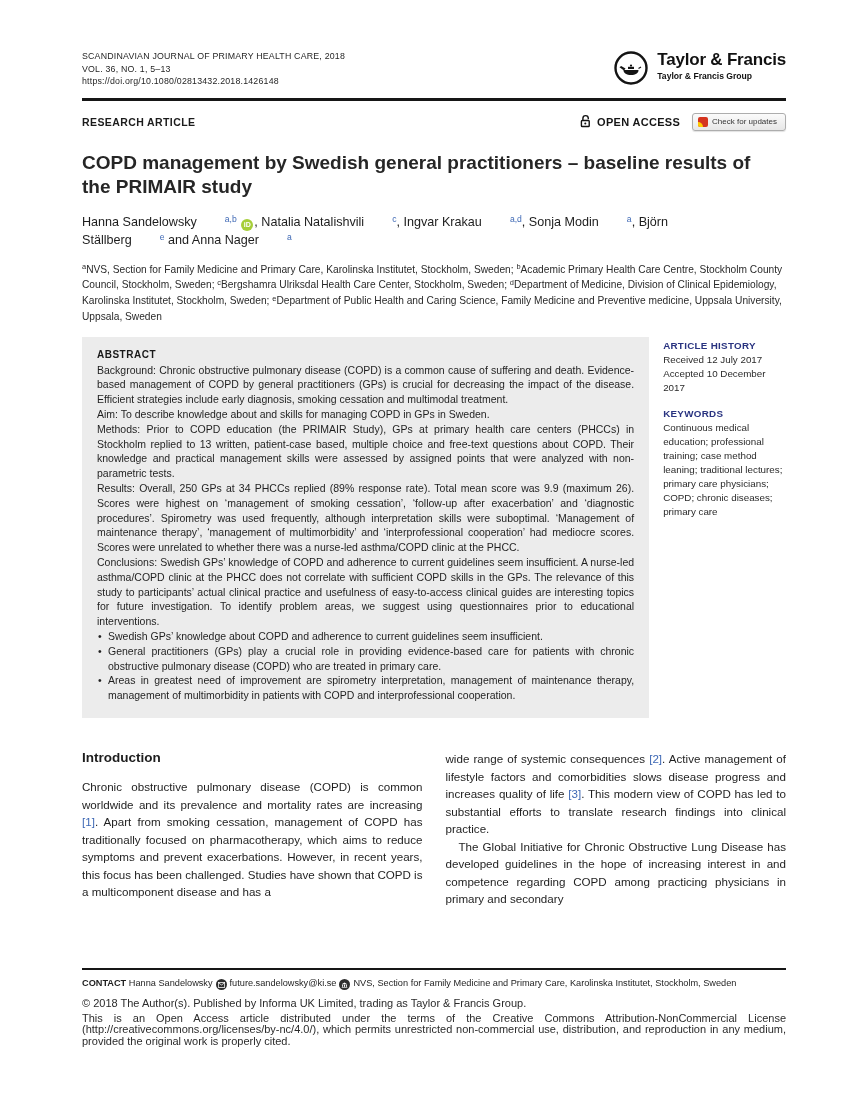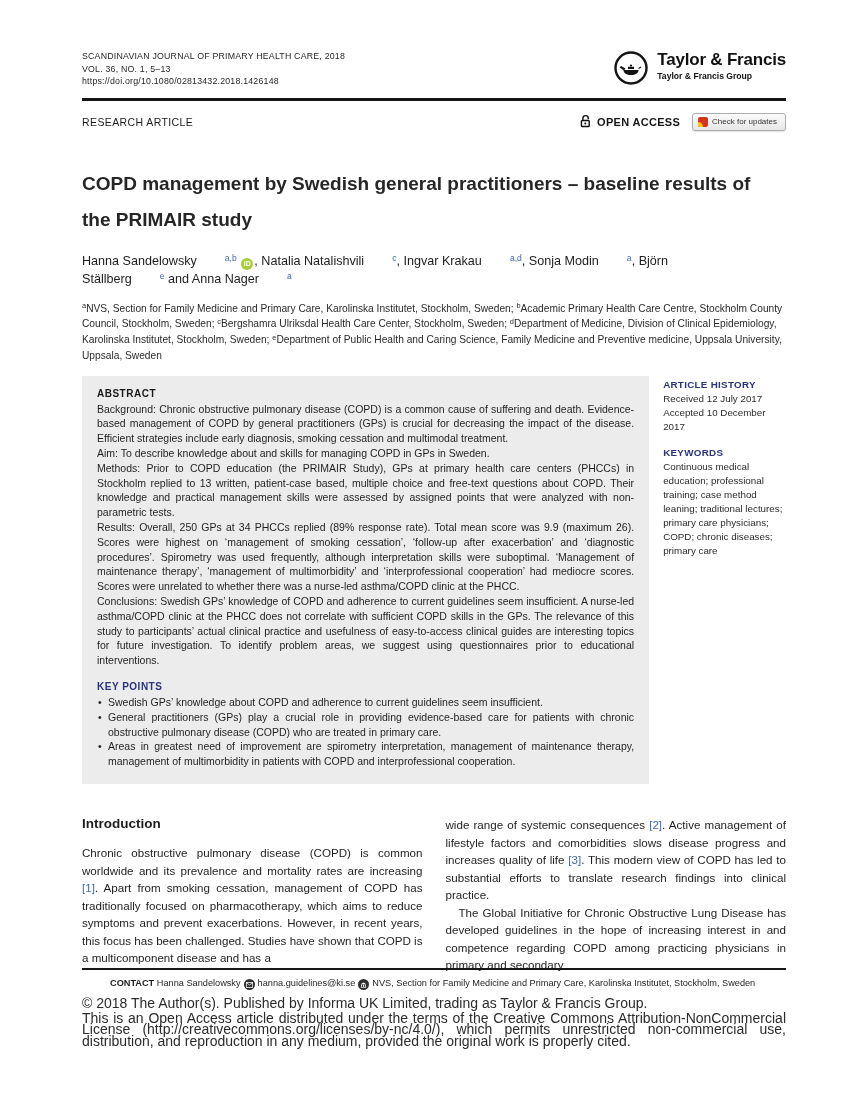--- a/index.html
+++ b/index.html
@@ -10,31 +10,31 @@
   
   .header{display:flex;justify-content:space-between;align-items:flex-start;}
   .journal-meta{font-size:8.8px;line-height:12.5px;letter-spacing:.2px;color:#262626;}
   .logo{display:flex;align-items:flex-start;gap:8px;margin-top:0;}
   .logo-text .pub-name{font-size:17px;font-weight:bold;color:#111;letter-spacing:-.2px;}
   .logo-text .pub-group{font-size:8.6px;font-weight:bold;color:#111;margin-top:1px;}
   .header-rule{height:2.5px;background:#161616;margin-top:8px;}
 
   
   .article-bar{margin-top:12px;display:flex;justify-content:space-between;align-items:center;}
-  .type-label{font-size:10.5px;font-weight:normal;letter-spacing:.4px;color:#1c1c1c;}
+  .type-label{font-size:10.5px;font-weight:bold;letter-spacing:.4px;color:#1c1c1c;}
   .right-cluster{display:flex;align-items:center;gap:12px;}
   .open-access{display:flex;align-items:center;gap:5px;font-size:11px;font-weight:600;color:#161616;letter-spacing:.3px;}
   .check-badge{display:flex;gap:4px;border:1px solid #adadad;border-radius:3px;
                background:linear-gradient(#fbfbfb,#e7e7e7);padding:3px 8px 3px 5px;font-size:8px;
                color:#333;box-shadow:0 1px 1px rgba(0,0,0,.12);cursor:pointer;}
   .crossmark{width:10px;height:10px;border-radius:2px;background:#d5341f;position:relative;overflow:hidden;}
   .crossmark:after{content:"";position:absolute;left:0;bottom:0;width:5px;height:5px;background:#ffcc00;border-top-right-radius:5px;}
 
   
-  .title{margin-top:35px;max-width:702px;font-size:19px;line-height:36px;font-weight:bold;color:#262626;}
+  .title{margin-top:20px;max-width:702px;font-size:19px;line-height:24px;font-weight:bold;color:#262626;}
   .authors{margin-top:15px;max-width:655px;font-size:12.6px;line-height:17.5px;color:#1d1d1d;}
   .sup{color:#3f69b5;font-size:8.6px;position:relative;top:-4px;margin-left:28px;}
   .orcid{display:inline-block;width:12px;height:12px;border-radius:50%;background:#a6ce39;color:#fff;
          font-size:7px;font-weight:bold;text-align:center;line-height:12px;margin:0 1px;vertical-align:-1px;cursor:pointer;}
 
   .affiliations{margin-top:12px;font-size:10.2px;line-height:14.8px;color:#2a2a2a;}
   .aff-sup{font-size:7.4px;position:relative;top:-3.5px;color:#2a2a2a;}
 
   
   .main-grid{margin-top:12px;display:flex;}
@@ -57,25 +57,25 @@
   .col{width:343px;}
   .section-heading{margin:0 0 13px 0;font-size:13.5px;font-weight:bold;color:#1d1d1d;}
   .body-para{margin:0;font-size:11.6px;line-height:17.5px;text-align:justify;color:#1e1e1e;}
   .body-para.indent{text-indent:13px;}
   .ref{color:#3f69b5;cursor:pointer;}
 
   
   .footer{position:absolute;left:82px;right:60px;top:968px;}
   .footer-rule{height:1.5px;background:#161616;margin-bottom:7px;}
   .contact-line{font-size:9.2px;line-height:13px;color:#1e1e1e;text-align:justify;}
-  .contact-label{font-weight:bold;margin-left:28px;}
+  .contact-label{font-weight:bold;}
   .icon-circle{display:inline-flex;align-items:center;justify-content:center;width:11px;height:11px;
                border-radius:50%;background:#2e2e2e;vertical-align:-2px;margin:0 3px;cursor:pointer;}
-  .copyright{margin-top:8px;font-size:14px;line-height:11.5px;color:#2b2b2b;}
-  .license{margin-top:3px;font-size:14px;line-height:11.5px;color:#2b2b2b;text-align:justify;}
+  .copyright{margin-top:8px;font-size:11px;line-height:11.5px;color:#2b2b2b;}
+  .license{margin-top:3px;font-size:11px;line-height:11.5px;color:#2b2b2b;text-align:justify;}
 </style>
 </head>
 <body>
 
 <div class="page">
   <div class="content">
 
     <div class="header">
       <div class="journal-meta">
         <div>SCANDINAVIAN JOURNAL OF PRIMARY HEALTH CARE, 2018</div>
@@ -130,21 +130,20 @@
     <div class="main-grid">
       <div class="abstract-box">
         <div class="abs-heading">ABSTRACT</div>
         <div>
             <div class="abs-para"><span class="abs-label">Background:</span> Chronic obstructive pulmonary disease (COPD) is a common cause of suffering and death. Evidence-based management of COPD by general practitioners (GPs) is crucial for decreasing the impact of the disease. Efficient strategies include early diagnosis, smoking cessation and multimodal treatment.</div>
             <div class="abs-para"><span class="abs-label">Aim:</span> To describe knowledge about and skills for managing COPD in GPs in Sweden.</div>
             <div class="abs-para"><span class="abs-label">Methods:</span> Prior to COPD education (the PRIMAIR Study), GPs at primary health care centers (PHCCs) in Stockholm replied to 13 written, patient-case based, multiple choice and free-text questions about COPD. Their knowledge and practical management skills were assessed by assigned points that were analyzed with non-parametric tests.</div>
             <div class="abs-para"><span class="abs-label">Results:</span> Overall, 250 GPs at 34 PHCCs replied (89% response rate). Total mean score was 9.9 (maximum 26). Scores were highest on ‘management of smoking cessation’, ‘follow-up after exacerbation’ and ‘diagnostic procedures’. Spirometry was used frequently, although interpretation skills were suboptimal. ‘Management of maintenance therapy’, ‘management of multimorbidity’ and ‘interprofessional cooperation’ had mediocre scores. Scores were unrelated to whether there was a nurse-led asthma/COPD clinic at the PHCC.</div>
             <div class="abs-para"><span class="abs-label">Conclusions:</span> Swedish GPs’ knowledge of COPD and adherence to current guidelines seem insufficient. A nurse-led asthma/COPD clinic at the PHCC does not correlate with sufficient COPD skills in the GPs. The relevance of this study to participants’ actual clinical practice and usefulness of easy-to-access clinical guides are interesting topics for future investigation. To identify problem areas, we suggest using questionnaires prior to educational interventions.</div>
           </div>
-        <div class="kp-heading">KEY POINTS</div>
         <ul class="kp-list">
             <li>Swedish GPs’ knowledge about COPD and adherence to current guidelines seem insufficient.</li>
             <li>General practitioners (GPs) play a crucial role in providing evidence-based care for patients with chronic obstructive pulmonary disease (COPD) who are treated in primary care.</li>
             <li>Areas in greatest need of improvement are spirometry interpretation, management of maintenance therapy, management of multimorbidity in patients with COPD and interprofessional cooperation.</li>
           </ul>
       </div>
       <div class="sidebar">
         <div class="sb-block">
           <div class="sb-heading">ARTICLE HISTORY</div>
           <div>
@@ -177,21 +176,21 @@
 
   <div class="footer">
     <div class="footer-rule"></div>
     <div class="contact-line">
       <span class="contact-label">CONTACT</span>
       <span>Hanna Sandelowsky</span><span class="icon-circle">
           <svg viewBox="0 0 10 8" width="7" height="6">
             <rect x="0.5" y="0.5" width="9" height="7" fill="none" stroke="#fff" stroke-width="1.1"></rect>
             <path d="M0.5 0.8 L5 4 L9.5 0.8" fill="none" stroke="#fff" stroke-width="1.1"></path>
           </svg>
-        </span><span class="ref" style="color:#1e1e1e;">hanna.guidelines@ki.se</span><span class="icon-circle">
+        </span><span class="ref" style="color:#1e1e1e;">future.sandelowsky@ki.se</span><span class="icon-circle">
           <svg viewBox="0 0 10 8" width="7" height="6">
             <path d="M1 3 L5 0.5 L9 3 z" fill="#fff"></path>
             <rect x="1.6" y="3.4" width="1.4" height="3.2" fill="#fff"></rect>
             <rect x="4.3" y="3.4" width="1.4" height="3.2" fill="#fff"></rect>
             <rect x="7" y="3.4" width="1.4" height="3.2" fill="#fff"></rect>
             <rect x="1" y="7" width="8" height="0.9" fill="#fff"></rect>
           </svg>
         </span><span>NVS, Section for Family Medicine and Primary Care, Karolinska Institutet, Stockholm, Sweden</span>
     </div>
     <div class="copyright">© 2018 The Author(s). Published by Informa UK Limited, trading as Taylor &amp; Francis Group.</div>

